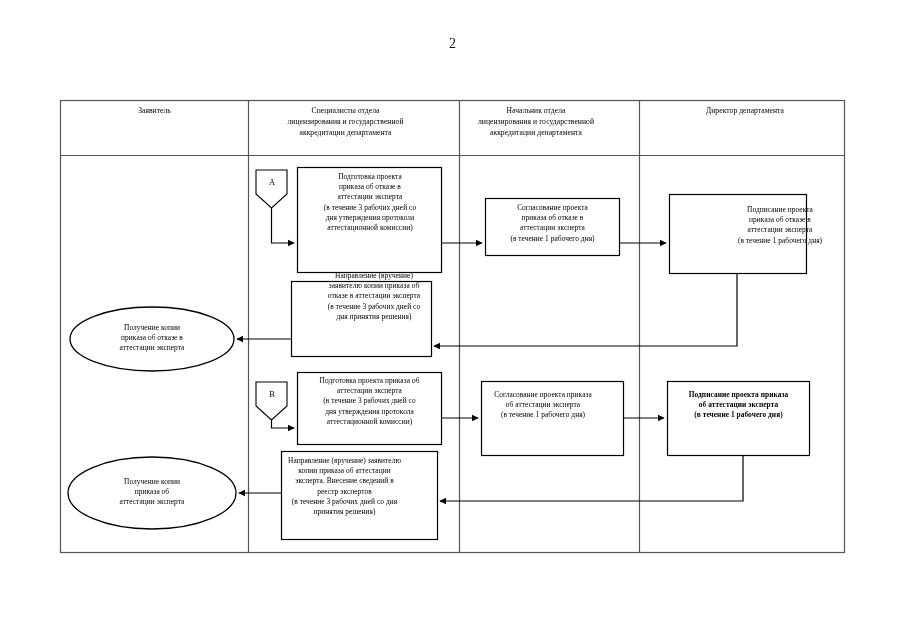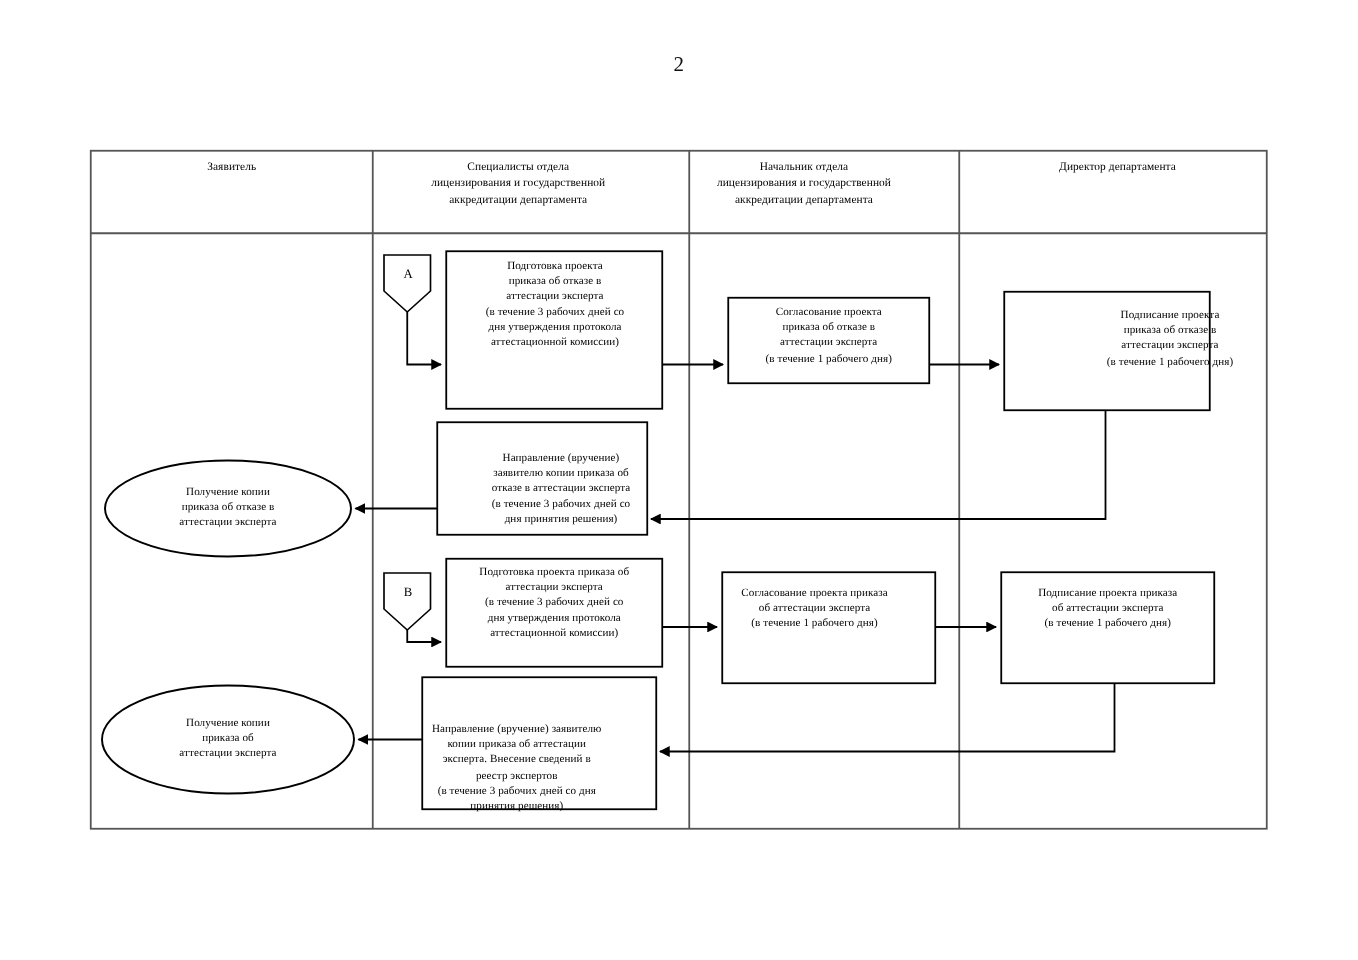--- a/index.html
+++ b/index.html
@@ -195,21 +195,21 @@
     <span>(в течение 1 рабочего дня)</span>
   </div>
 
   <div class="node-text" style="left:671px; top:205px; width:134px;margin-left:42px;">
     <span>Подписание проекта</span>
     <span>приказа об отказе  в</span>
     <span>аттестации эксперта</span>
     <span>(в течение 1 рабочего дня)</span>
   </div>
 
-  <div class="node-text" style="left:293px; top:300px; width:162px;">
+  <div class="node-text" style="left:293px; top:271px; width:162px;">
     <span>Направление (вручение)</span>
     <span>заявителю копии приказа об</span>
     <span>отказе  в аттестации эксперта</span>
     <span>(в течение 3 рабочих дней со</span>
     <span>дня принятия решения)</span>
   </div>
 
   <div class="node-text" style="left:82px; top:323px; width:140px;">
     <span>Получение копии</span>
     <span>приказа об отказе  в</span>
@@ -223,27 +223,27 @@
     <span>дня утверждения протокола</span>
     <span>аттестационной комиссии)</span>
   </div>
 
   <div class="node-text" style="left:483px; top:390px; width:120px;">
     <span>Согласование проекта приказа</span>
     <span>об аттестации эксперта</span>
     <span>(в течение 1 рабочего дня)</span>
   </div>
 
-  <div class="node-text" style="left:669px; top:390px; width:139px;">
+  <div class="node-text" style="left:669px; top:390px; width:139px;font-weight:bold;">
     <span>Подписание проекта приказа</span>
     <span>об аттестации эксперта</span>
     <span>(в течение 1 рабочего дня)</span>
   </div>
 
-  <div class="node-text" style="left:283px; top:456px; width:123px;margin-top:25px;">
+  <div class="node-text" style="left:283px; top:456px; width:123px;">
     <span>Направление (вручение) заявителю</span>
     <span>копии приказа об аттестации</span>
     <span>эксперта. Внесение сведений в</span>
     <span>реестр экспертов</span>
     <span>(в течение 3 рабочих дней со дня</span>
     <span>принятия решения)</span>
   </div>
 
   <div class="node-text" style="left:82px; top:477px; width:140px;">
     <span>Получение копии</span>

